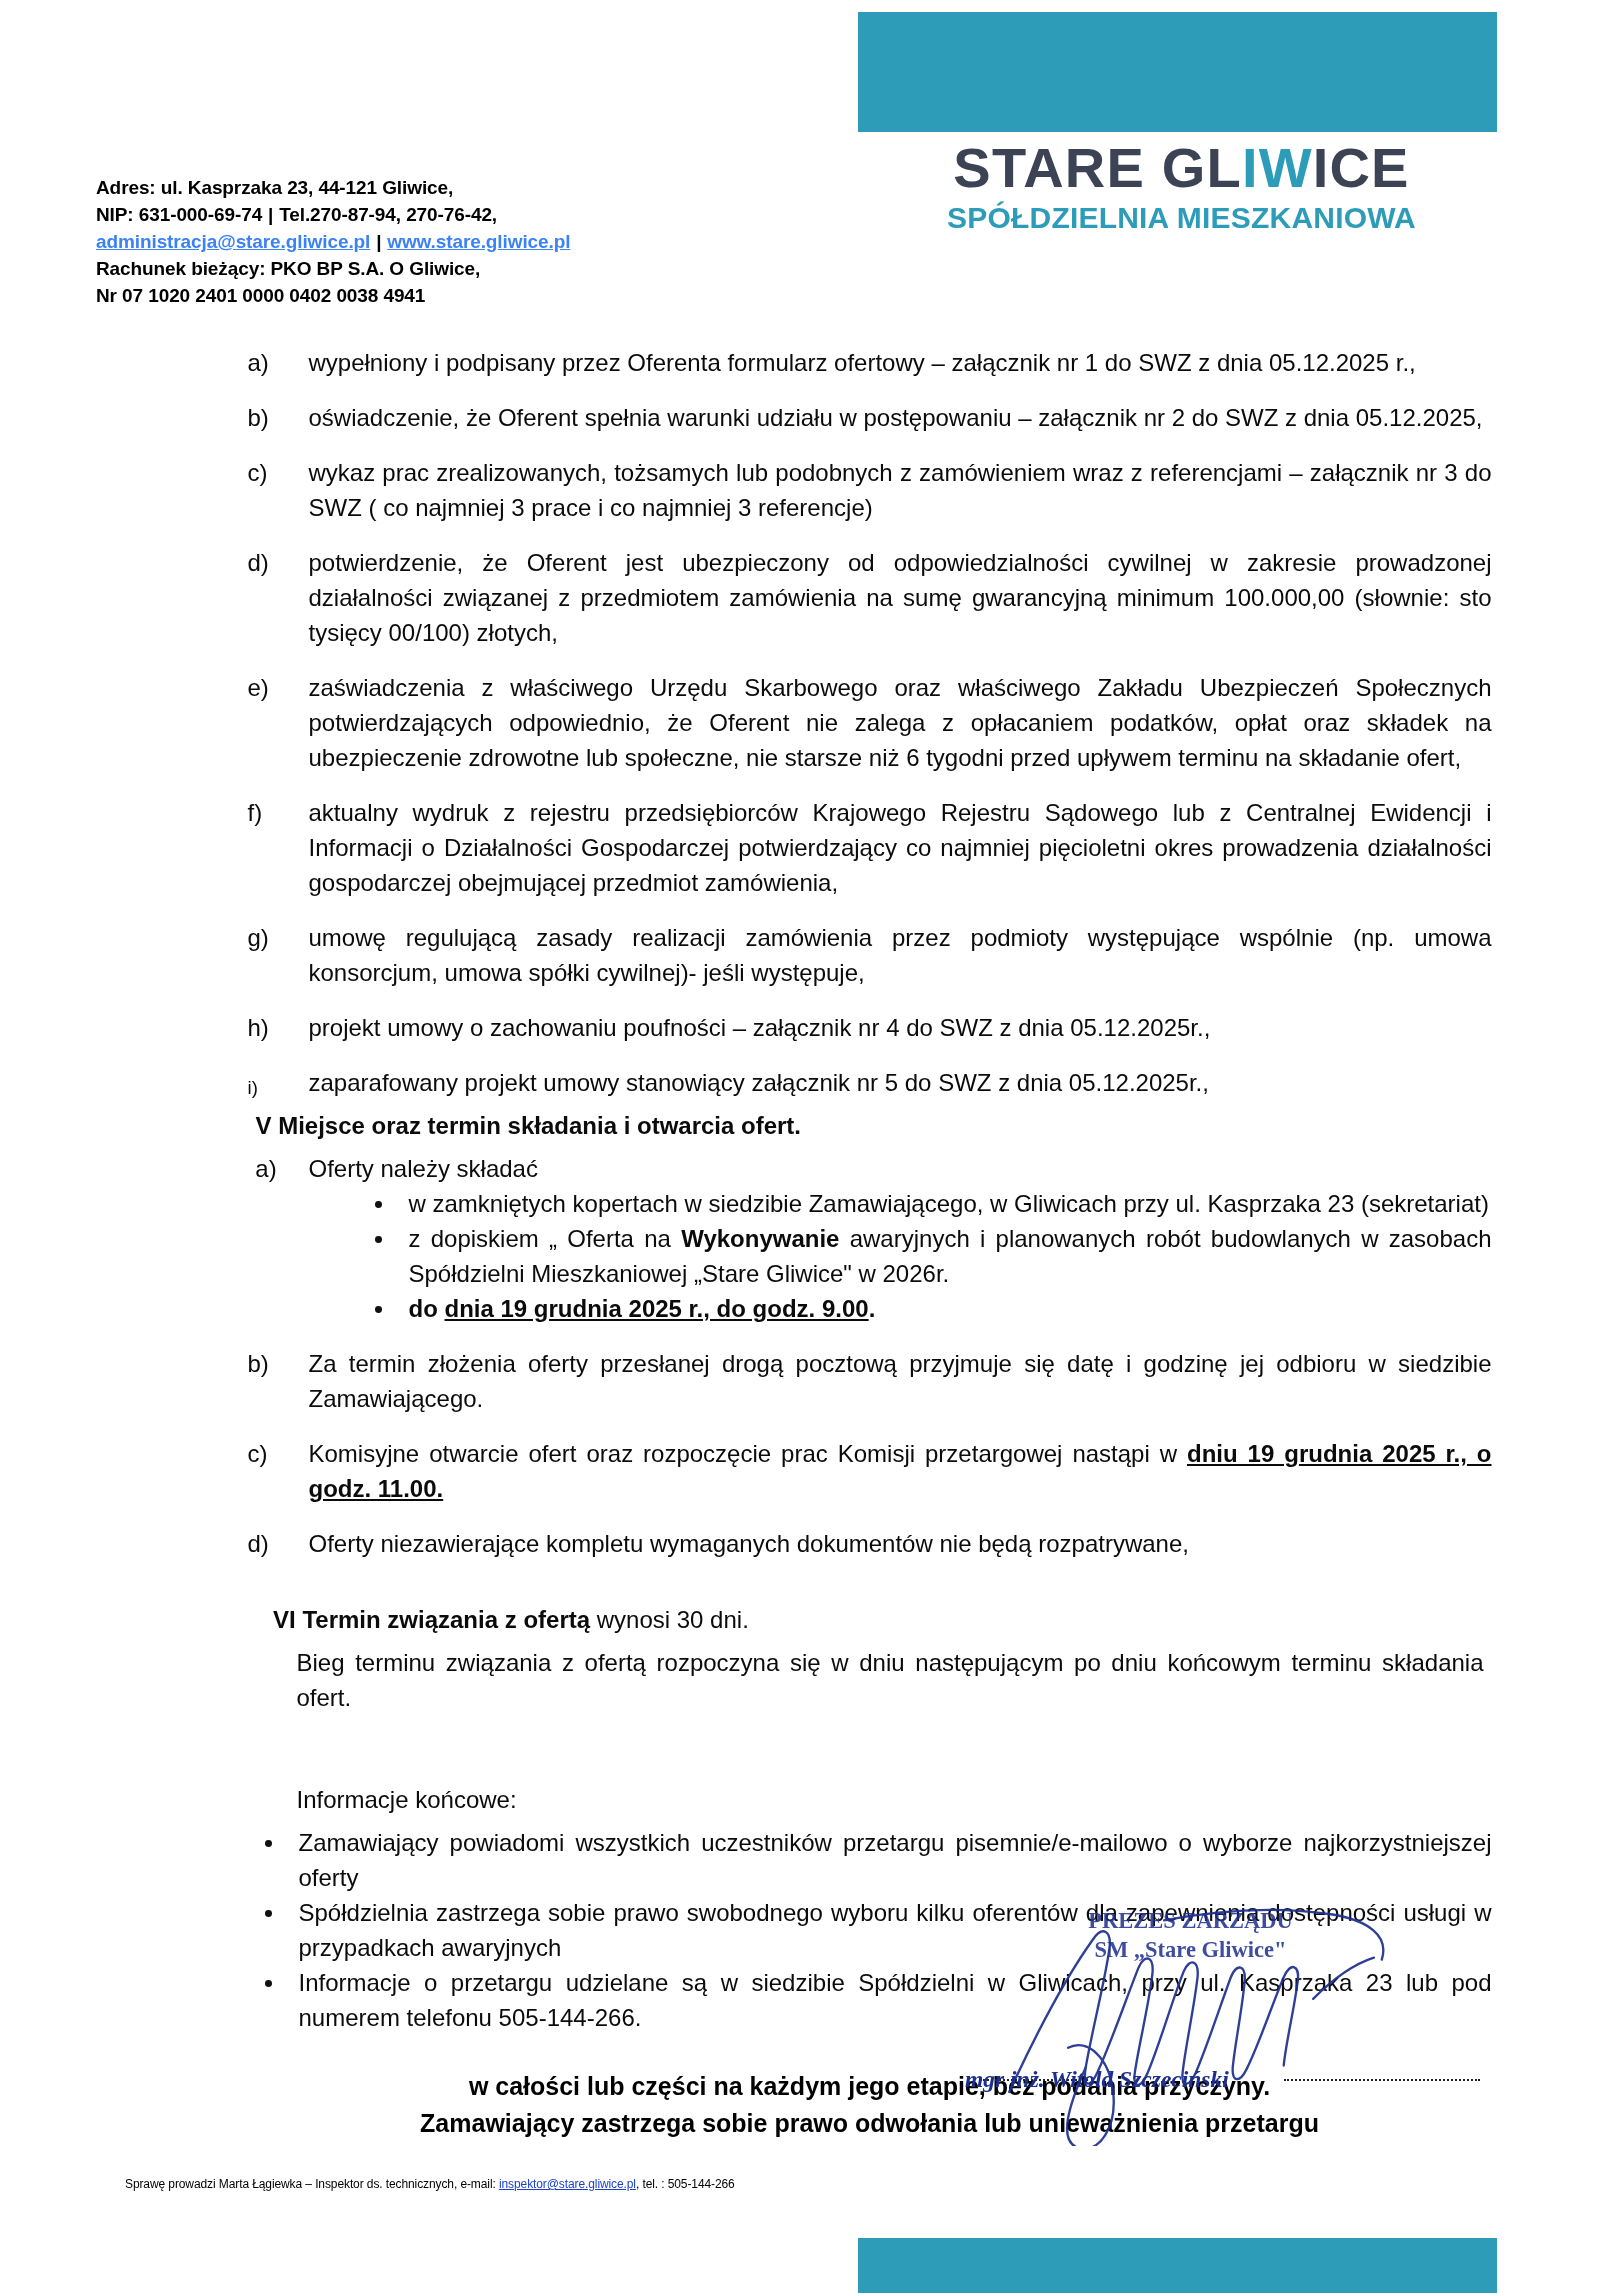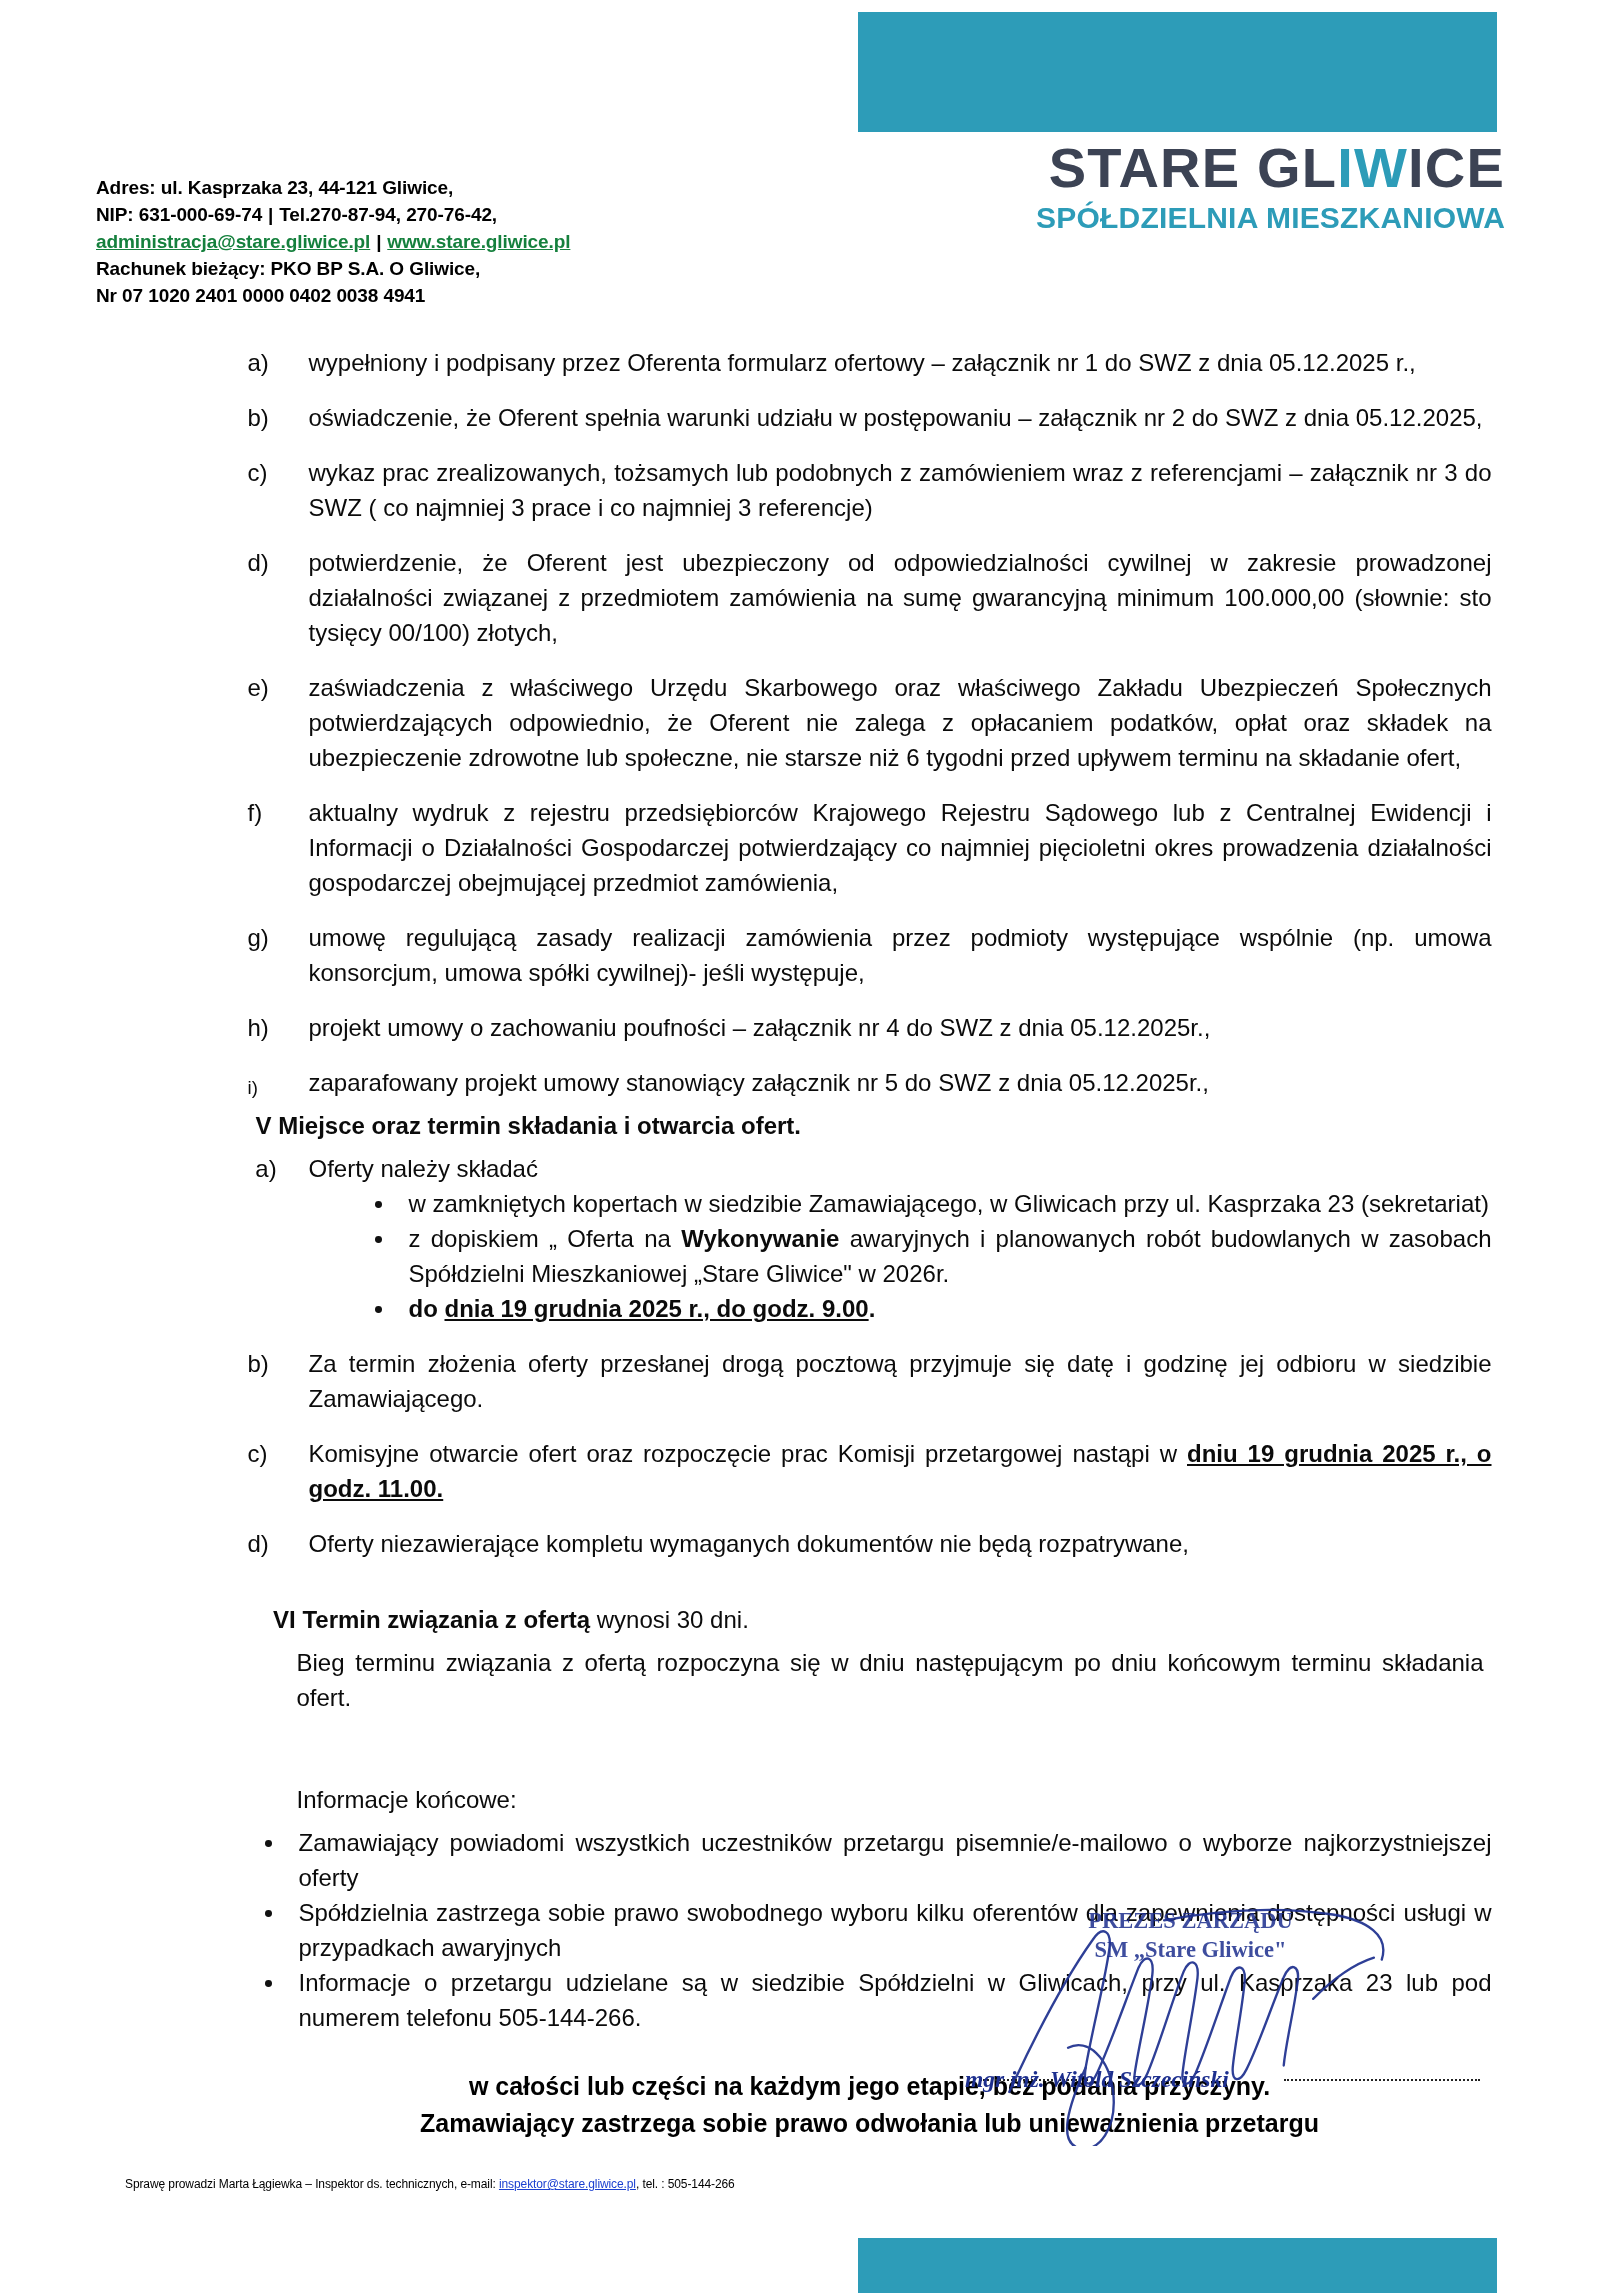--- a/index.html
+++ b/index.html
@@ -54,35 +54,35 @@
     left: 96px;
     top: 174px;
     font-size: 19px;
     font-weight: bold;
     line-height: 27px;
     letter-spacing: -0.1px;
     white-space: nowrap;
   }
   .addr-block .line { display: block; }
   .addr-block .lnk {
-    color: #15803d;
+    color: #3b82f6;
     text-decoration: underline;
     text-align: center;
   }
   .addr-block .sep {
     font-weight: bold;
     padding: 0 5.9px;
   }
 
   .logo-wrap {
     position: absolute;
     left: 858px;
     top: 137px;
     width: 647px;
-    text-align: right;
+    text-align: center;
   }
   .logo-title {
     font-size: 56px;
     font-weight: bold;
     letter-spacing: 1.2px;
     color: #3c4354;
     line-height: 61px;
     white-space: nowrap;
   }
   .logo-title .accent { color: #2d9cb8; }

